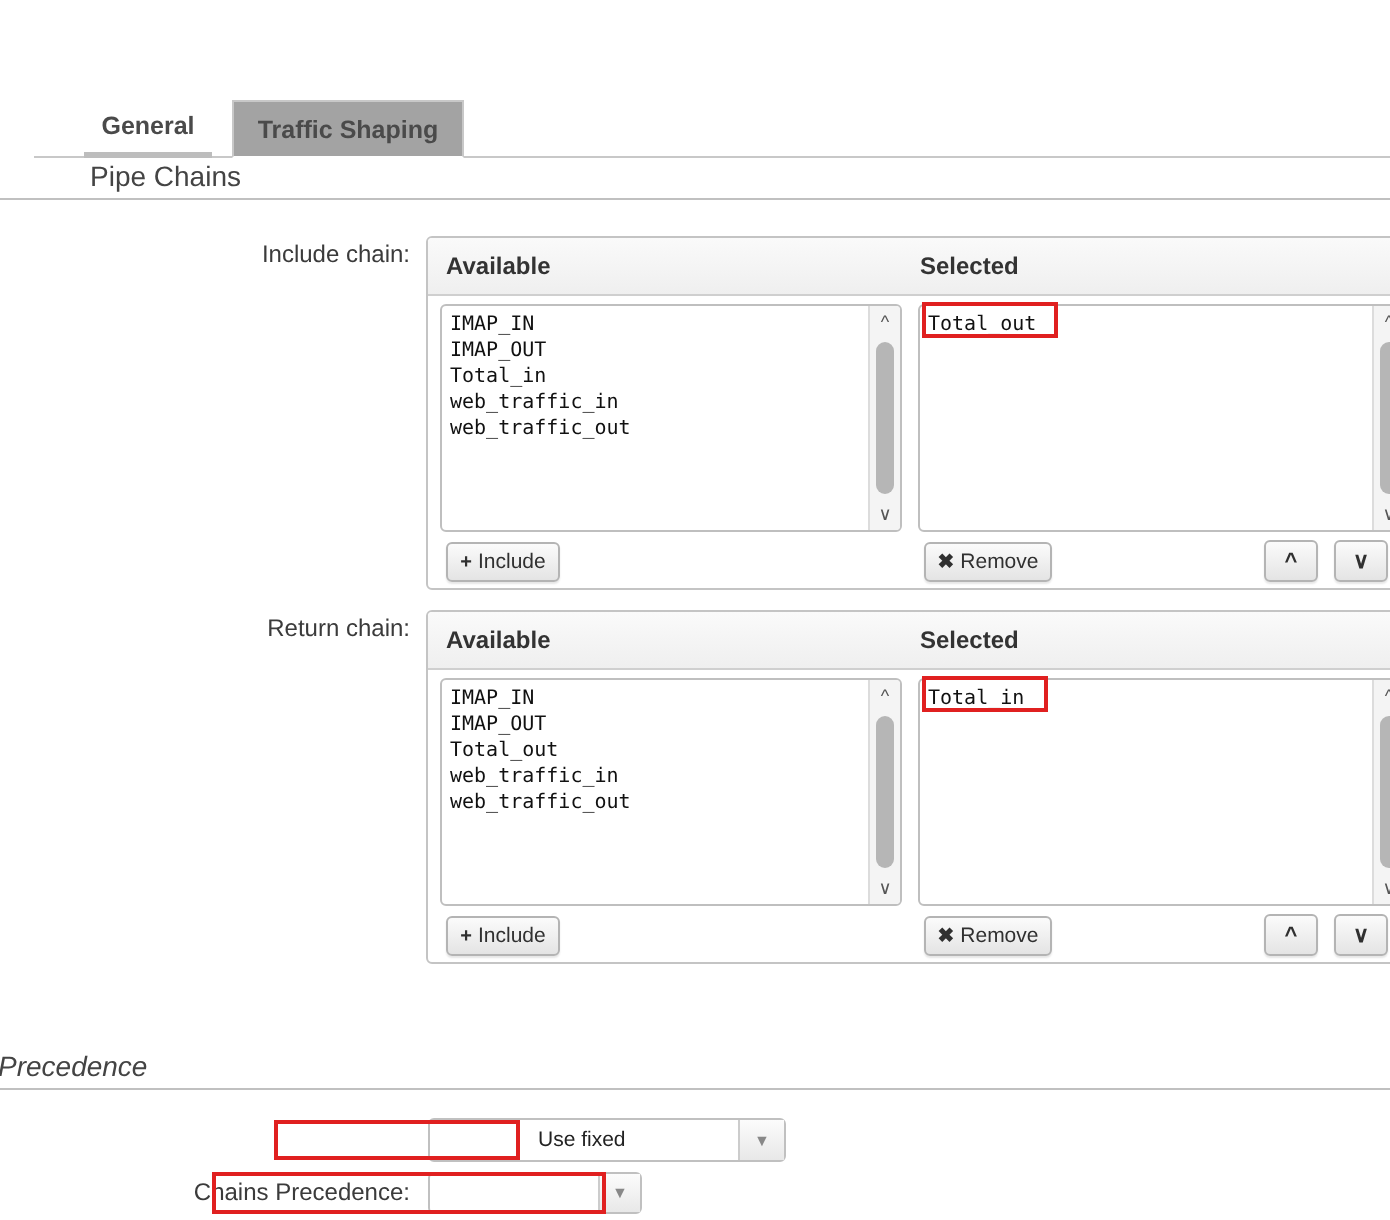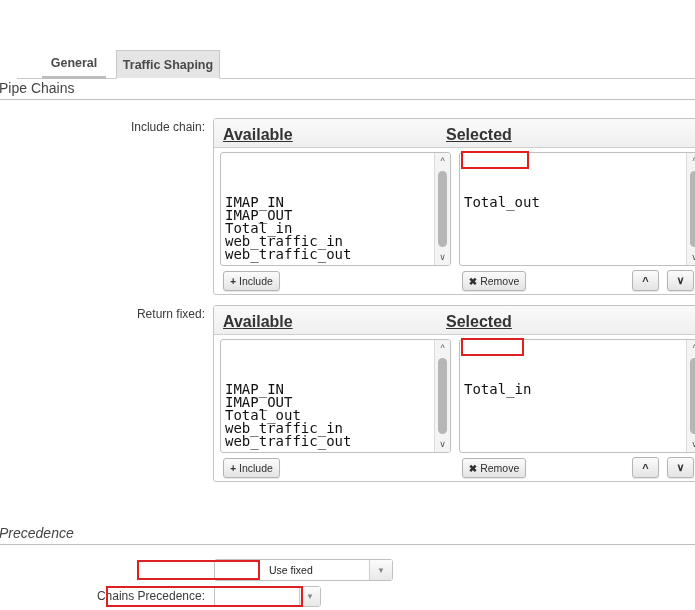--- a/index.html
+++ b/index.html
@@ -27,22 +27,22 @@
     color: #4a4a4a;
     display: flex; align-items: center; justify-content: center;
     background: transparent;
   }
   .tab.inactive {
     left: 25px; width: 64px;
     border-bottom: 3px solid #bdbdbd;
     height: 29px;
   }
   .tab.active {
-    left: 99px; width: 104px;
-    background: #e5e5e5;
+    left: 99px; width: 116px;
+    background: #a3a3a3;
     border: 1px solid #c8c8c8;
     border-bottom: 1px solid #ffffff;
     height: 29px;
     z-index: 3;
   }
 
   
   .section-title {
     position: absolute;
     font-size: 14px; color: #444444;
@@ -70,43 +70,42 @@
     overflow: hidden;
   }
   .chain-header {
     position: absolute; left: 0; top: 0; height: 29px; width: 100%;
     box-sizing: border-box;
     background: linear-gradient(to bottom, #fafafa 0%, #efefef 100%);
     border-bottom: 1px solid #cfcfcf;
   }
   .chain-header .col-title {
     position: absolute; top: 7px;
-    font-size: 16px; font-weight: bold; color: #333333; text-decoration: underline;
+    font-size: 12px; font-weight: bold; color: #333333;
   }
   .chain-header .col-title.avail { left: 9px; }
-  .chain-header .col-title.sel { left: 232px; }
+  .chain-header .col-title.sel { left: 246px; }
 
   
   .listbox {
     position: absolute;
     box-sizing: border-box;
     background: #ffffff;
     border: 1px solid #bfbfbf;
     border-radius: 3px;
     overflow: hidden;
   }
   .listbox .items {
     position: absolute; left: 0; top: 0; right: 16px; bottom: 0;
     padding: 3px 0 0 4px;
     font-family: "DejaVu Sans Mono", monospace;
-    font-size: 14px;
+    font-size: 10px;
     line-height: 13px;
     color: #111111;
     white-space: nowrap;
-    margin-top: 40px;
   }
   .listbox .item { height: 13px; }
 
   
   .sbar {
     position: absolute; top: 0; right: 0; bottom: 0; width: 16px;
     background: #f4f4f4;
     border-left: 1px solid #dcdcdc;
     box-sizing: border-box;
   }
@@ -185,21 +184,21 @@
   <div class="tabbar">
     <div class="tab-underline"></div>
     <div class="tab inactive">
       <span>General</span>
     </div>
     <div class="tab active">
       <span>Traffic Shaping</span>
     </div>
   </div>
 
-  <div class="section-title" style="top:80px;">Pipe Chains</div>
+  <div class="section-title" style="top:80px;margin-left:46px;">Pipe Chains</div>
   <div class="section-rule" style="top:99px; width:695px;"></div>
 
   <div class="row-label" style="left:60px; top:120px; width:145px;">Include chain:</div>
 
   <div class="chain-panel" style="left:213px; top:118px; width:495px; height:177px;">
     <div class="chain-header">
       <div class="col-title avail">Available</div>
       <div class="col-title sel">Selected</div>
     </div>
 
@@ -238,21 +237,21 @@
       <span>Remove</span>
     </div>
     <div class="btn arrowbtn" style="left:418px; top:151px; width:27px; height:21px;">
       <span class="glyph">^</span>
     </div>
     <div class="btn arrowbtn" style="left:453px; top:151px; width:27px; height:21px;">
       <span class="glyph">∨</span>
     </div>
   </div>
 
-  <div class="row-label" style="left:60px; top:307px; width:145px;">Return fixed:</div>
+  <div class="row-label" style="left:60px; top:307px; width:145px;">Return chain:</div>
 
   <div class="chain-panel" style="left:213px; top:305px; width:495px; height:177px;">
     <div class="chain-header">
       <div class="col-title avail">Available</div>
       <div class="col-title sel">Selected</div>
     </div>
 
     <div class="listbox" style="left:6px; top:33px; width:231px; height:114px;">
       <div class="items">
         <div class="item">IMAP_IN</div>

